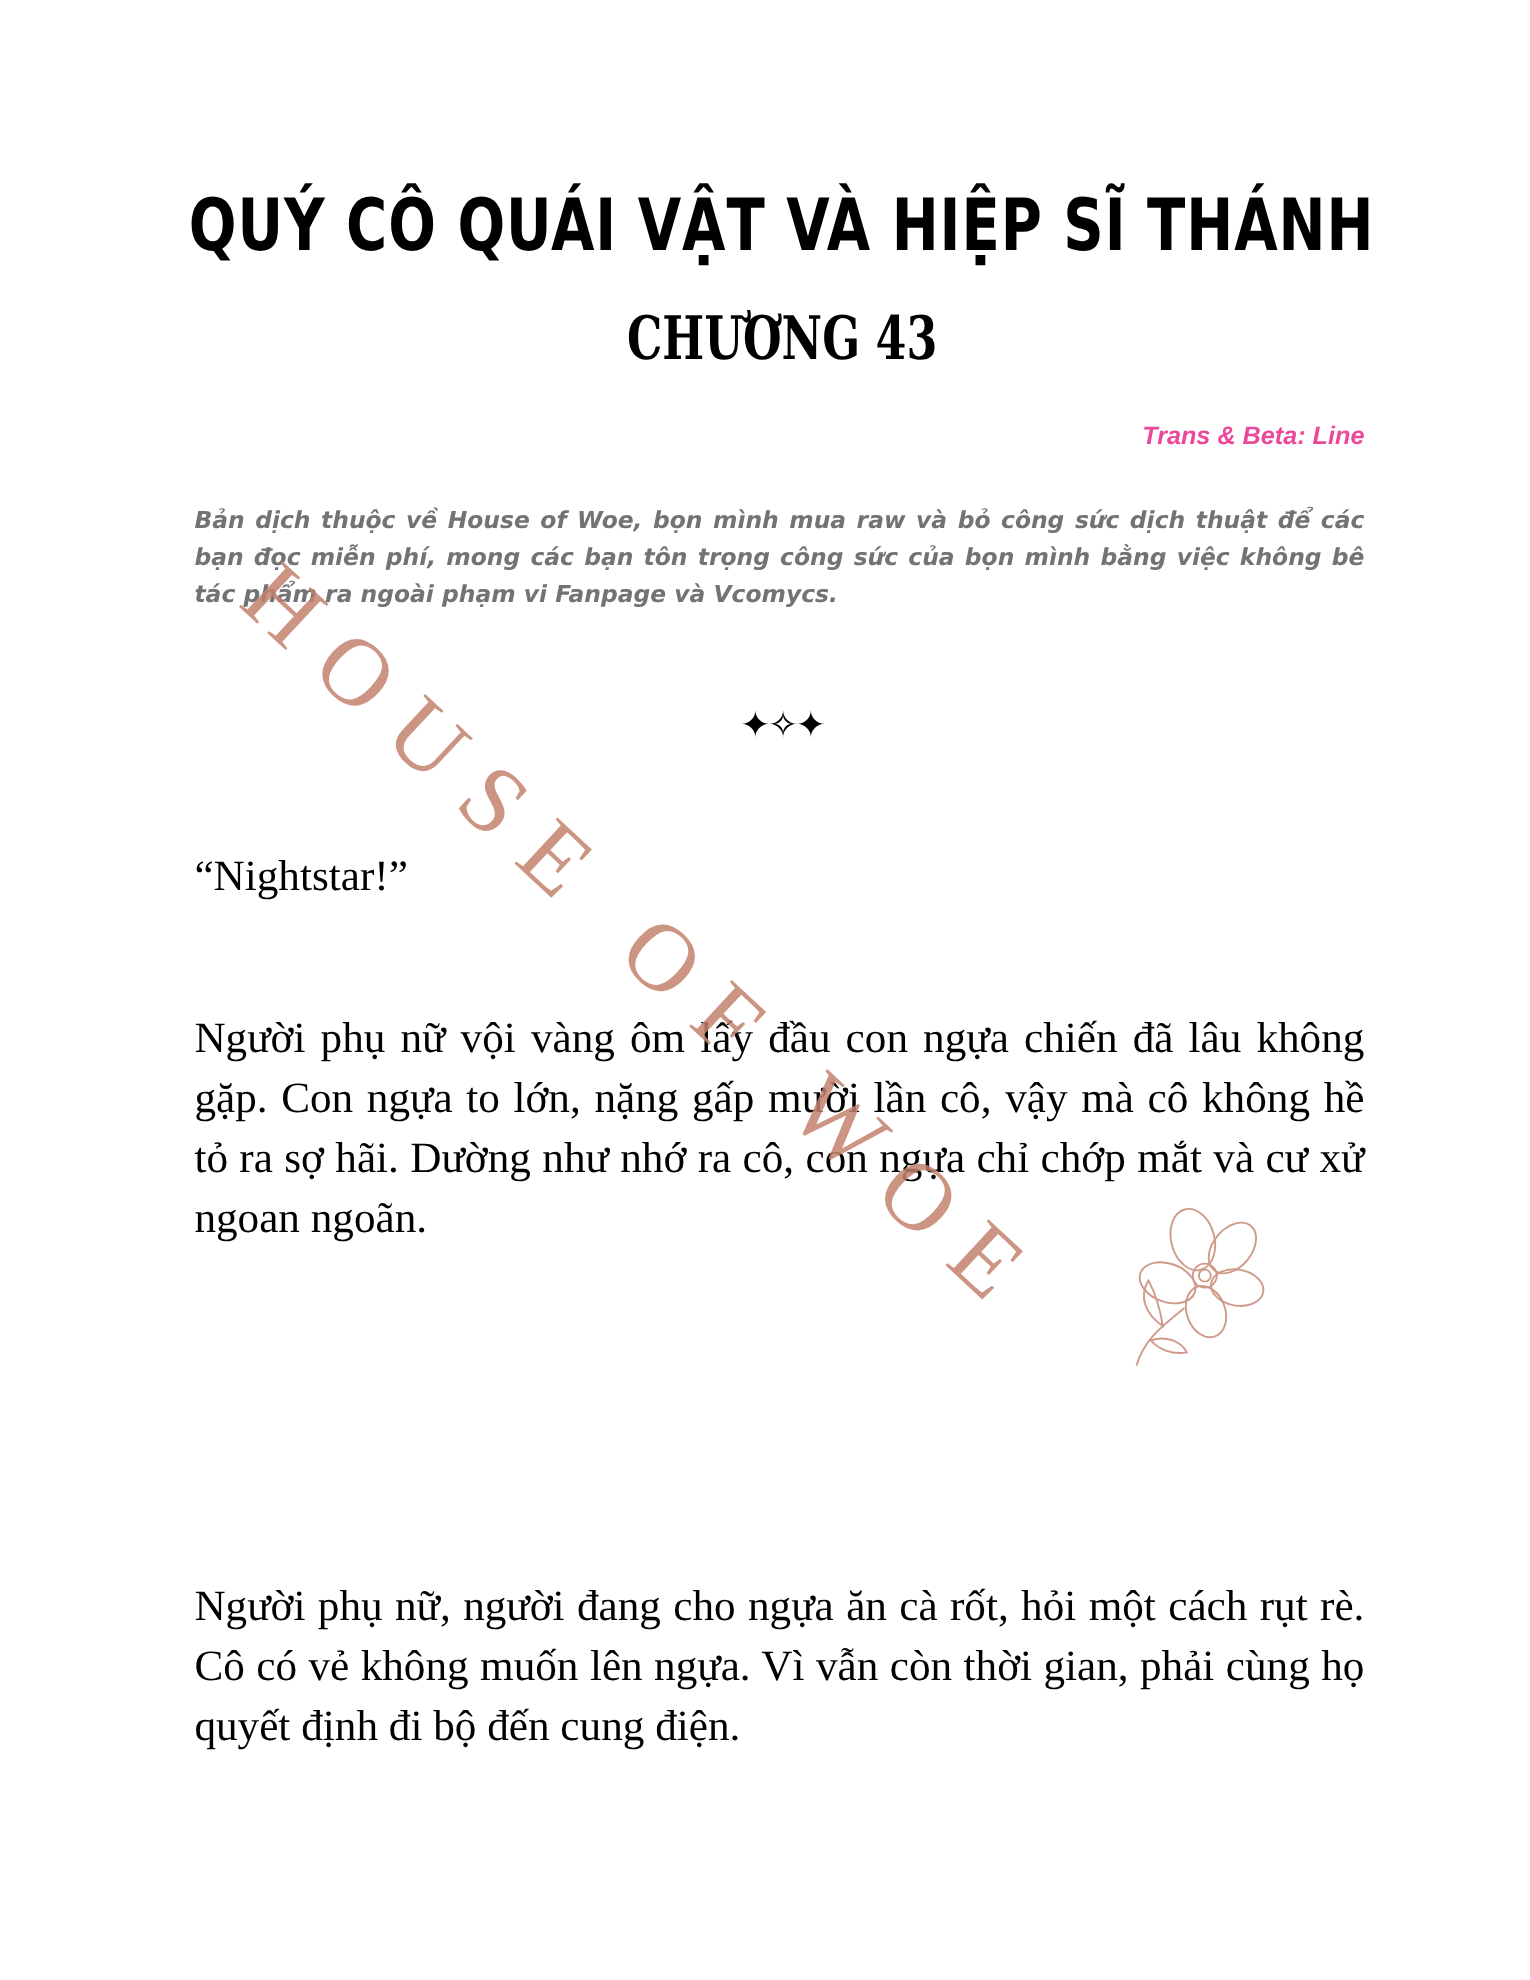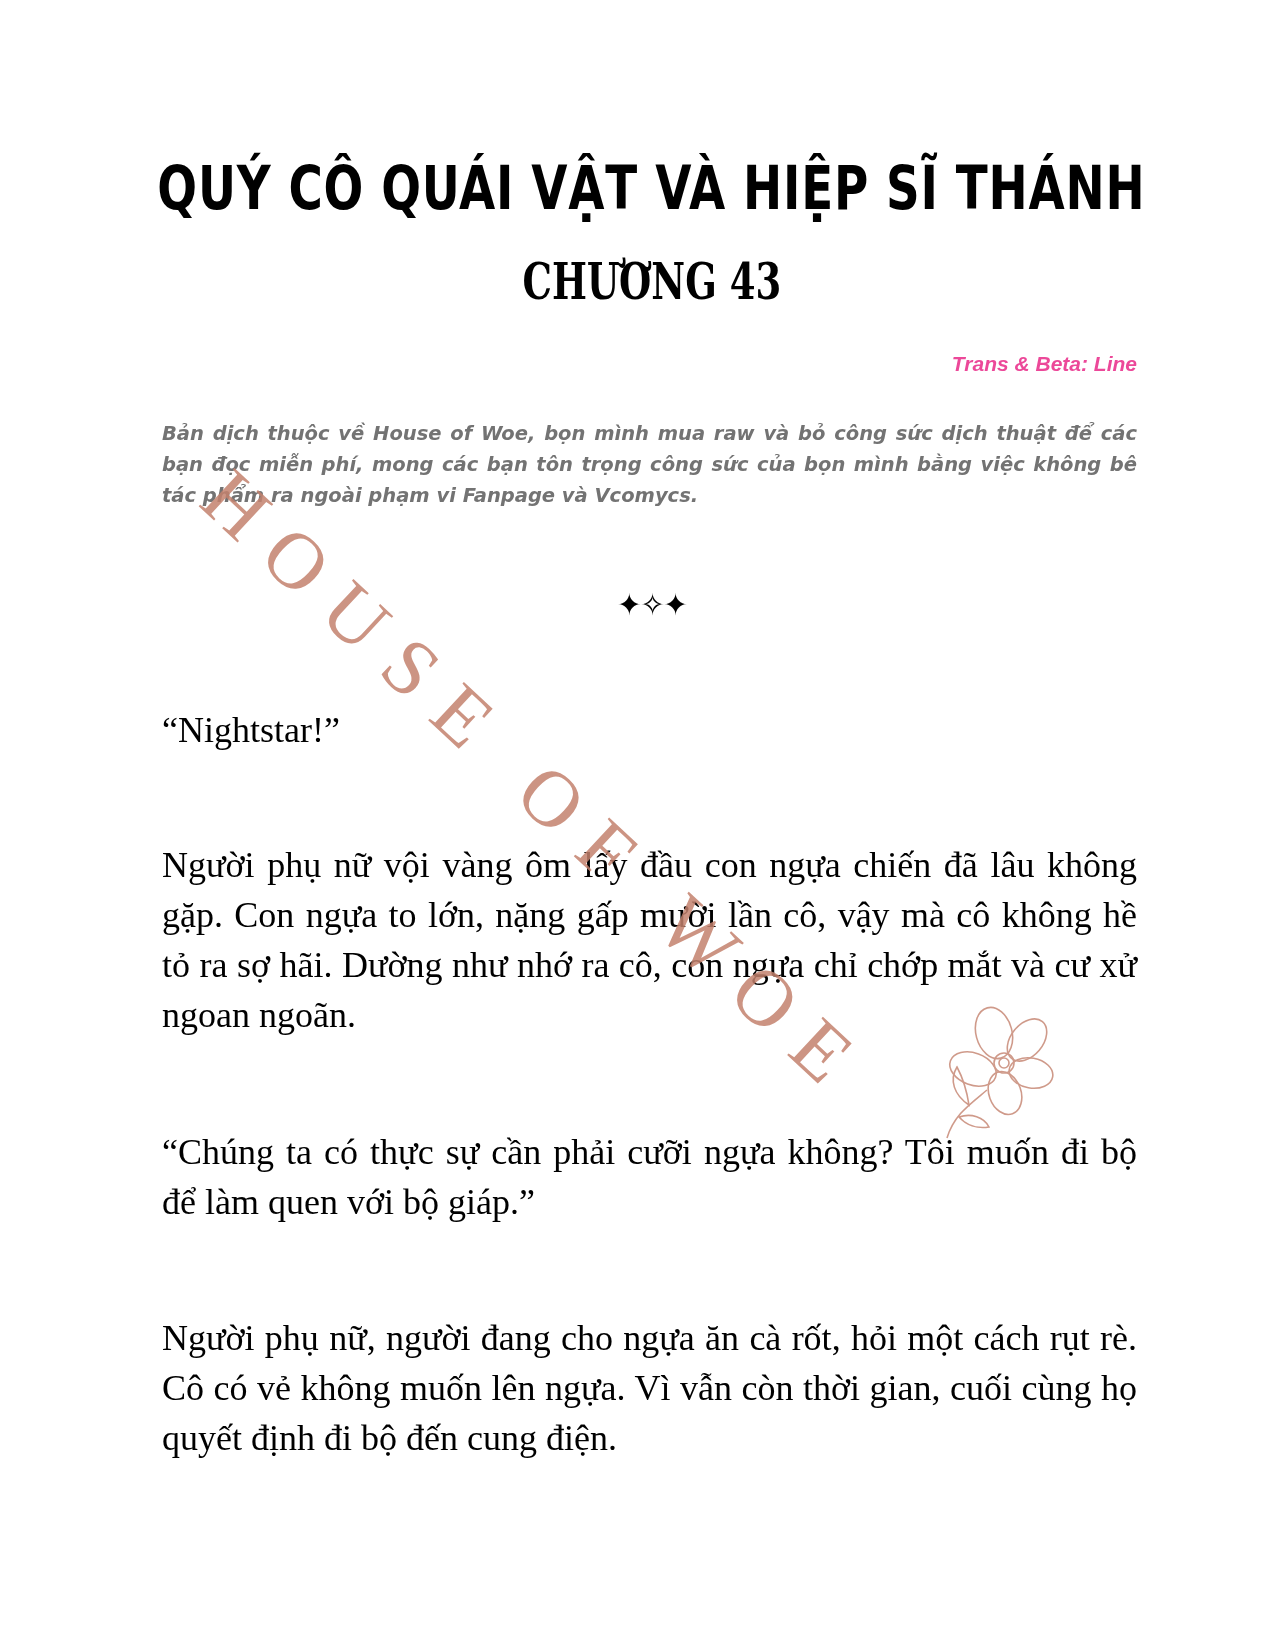--- a/index.html
+++ b/index.html
@@ -142,22 +142,21 @@
   <div class="chapter"><span>CHƯƠNG 43</span></div>
 
   <div class="credit">Trans &amp; Beta: Line</div>
 
   <div class="intro">Bản dịch thuộc về House of Woe, bọn mình mua raw và bỏ công sức dịch thuật để các bạn đọc miễn phí, mong các bạn tôn trọng công sức của bọn mình bằng việc không bê tác phẩm ra ngoài phạm vi Fanpage và Vcomycs.</div>
 
   <div class="ornament">✦✧✦</div>
 
   <div class="body-text p1">“Nightstar!”</div>
   <div class="body-text p2">Người phụ nữ vội vàng ôm lấy đầu con ngựa chiến đã lâu không gặp. Con ngựa to lớn, nặng gấp mười lần cô, vậy mà cô không hề tỏ ra sợ hãi. Dường như nhớ ra cô, con ngựa chỉ chớp mắt và cư xử ngoan ngoãn.</div>
-  <div class="body-text p3">“Chúng ta có thực sự cần phải cưỡi ngựa không? Tôi muốn đi bộ để làm quen với bộ giáp.”</div>
-  <div class="body-text p4">Người phụ nữ, người đang cho ngựa ăn cà rốt, hỏi một cách rụt rè. Cô có vẻ không muốn lên ngựa. Vì vẫn còn thời gian, cuối cùng họ quyết định đi bộ đến cung điện.</div>
+  <div class="body-text p4">Người phụ nữ, người đang cho ngựa ăn cà rốt, hỏi một cách rụt rè. Cô có vẻ không muốn lên ngựa. Vì vẫn còn thời gian, phải cùng họ quyết định đi bộ đến cung điện.</div>
 
   <div class="watermark">HOUSE OF WOE</div>
 
   <svg class="flower" viewBox="0 0 150 145" fill="none" stroke="#c4826e" stroke-width="1.6" opacity="0.8">
 
     <ellipse cx="85" cy="38" rx="18" ry="26" transform="rotate(-15 85 38)"></ellipse>
     <ellipse cx="118" cy="45" rx="16" ry="24" transform="rotate(40 118 45)"></ellipse>
     <ellipse cx="122" cy="78" rx="15" ry="22" transform="rotate(100 122 78)"></ellipse>
     <ellipse cx="96" cy="98" rx="16" ry="22" transform="rotate(160 96 98)"></ellipse>
     <ellipse cx="64" cy="74" rx="16" ry="24" transform="rotate(-70 64 74)"></ellipse>

